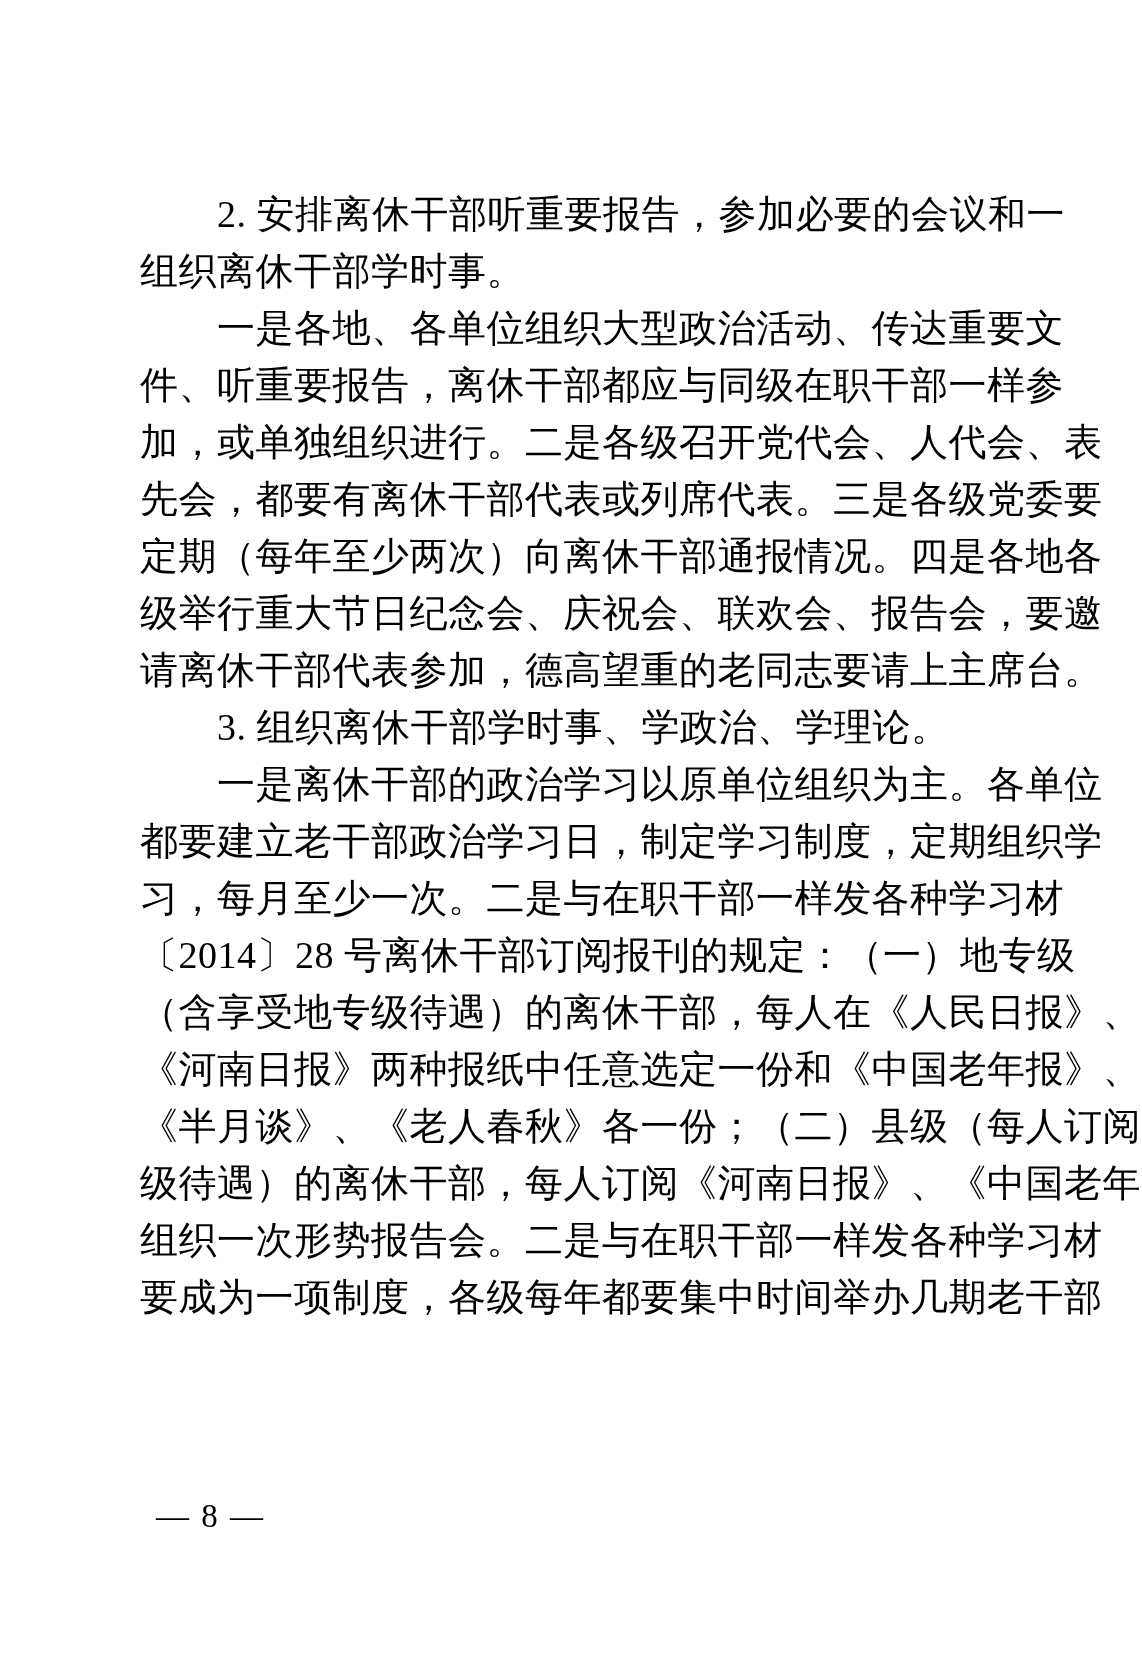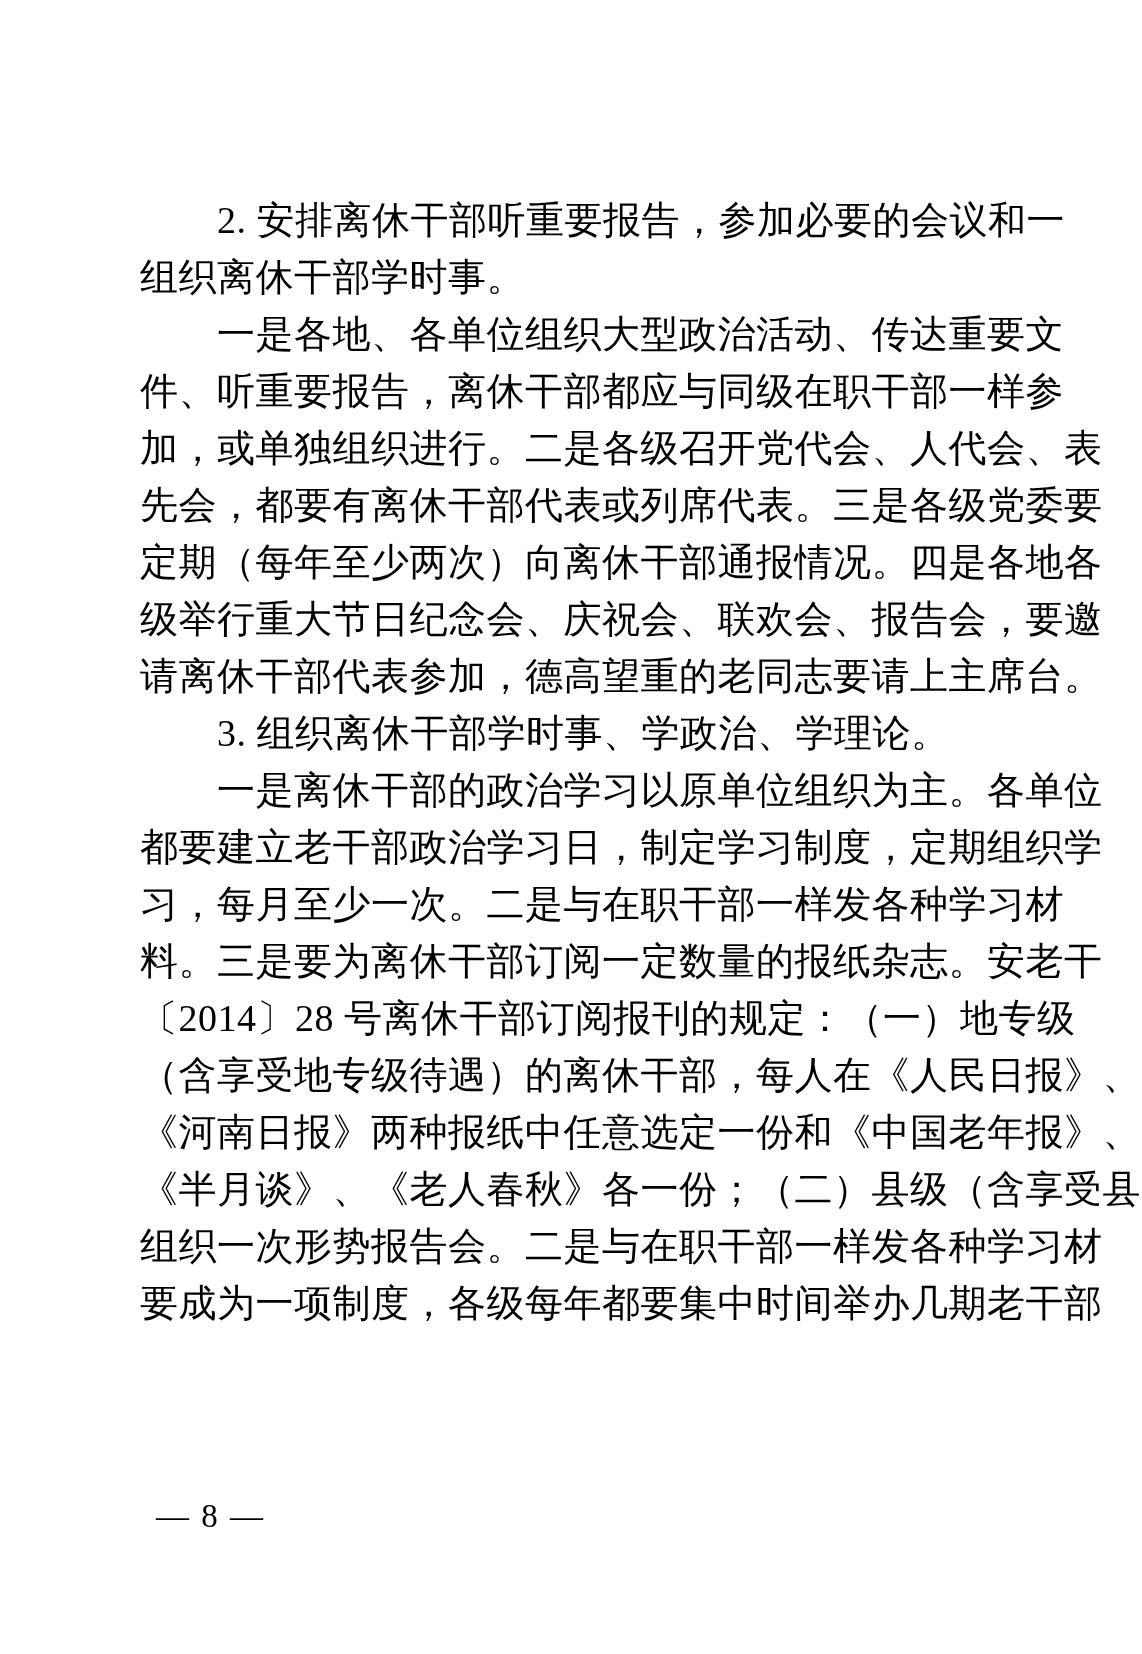--- a/index.html
+++ b/index.html
@@ -13,21 +13,21 @@
     height: 1654px;
     margin: 0 auto;
     background: #ffffff;
     color: #000000;
     font-family: "Liberation Serif", "DejaVu Serif", serif;
     overflow: hidden;
   }
   .content {
     position: absolute;
     left: 140px;
-    top: 192px;
+    top: 186px;
     width: 870px;
   }
   .line {
     font-size: 38px;
     line-height: 57px;
     height: 57px;
     white-space: nowrap;
     letter-spacing: 0.5px;
   }
   .footer {
@@ -50,22 +50,22 @@
     <div class="line">件、听重要报告，离休干部都应与同级在职干部一样参</div>
     <div class="line">加，或单独组织进行。二是各级召开党代会、人代会、表</div>
     <div class="line">先会，都要有离休干部代表或列席代表。三是各级党委要</div>
     <div class="line">定期（每年至少两次）向离休干部通报情况。四是各地各</div>
     <div class="line">级举行重大节日纪念会、庆祝会、联欢会、报告会，要邀</div>
     <div class="line">请离休干部代表参加，德高望重的老同志要请上主席台。</div>
     <div class="line">　　3. 组织离休干部学时事、学政治、学理论。</div>
     <div class="line">　　一是离休干部的政治学习以原单位组织为主。各单位</div>
     <div class="line">都要建立老干部政治学习日，制定学习制度，定期组织学</div>
     <div class="line">习，每月至少一次。二是与在职干部一样发各种学习材</div>
-    <div class="line">料。三是要为离休干部订阅一定数量的报纸杂志。安老干</div>
     <div class="line">〔2014〕28 号离休干部订阅报刊的规定：（一）地专级</div>
     <div class="line">（含享受地专级待遇）的离休干部，每人在《人民日报》、</div>
     <div class="line">《河南日报》两种报纸中任意选定一份和《中国老年报》、</div>
-    <div class="line">《半月谈》、《老人春秋》各一份；（二）县级（含享受县</div>
+    <div class="line">《半月谈》、《老人春秋》各一份；（二）县级（每人订阅</div>
+    <div class="line">级待遇）的离休干部，每人订阅《河南日报》、《中国老年</div>
     <div class="line">组织一次形势报告会。二是与在职干部一样发各种学习材</div>
     <div class="line">要成为一项制度，各级每年都要集中时间举办几期老干部</div>
   </div>
   <div class="footer">— 8 —</div>
 </div>
 
 </body></html>

